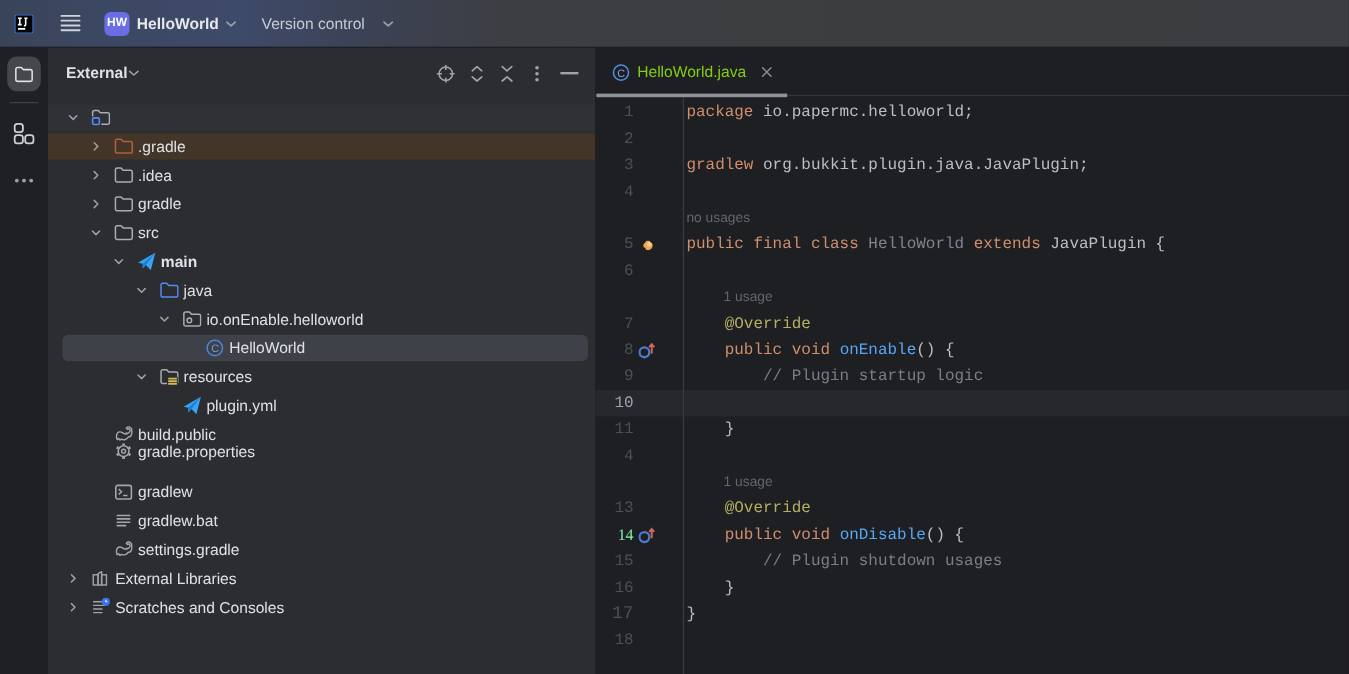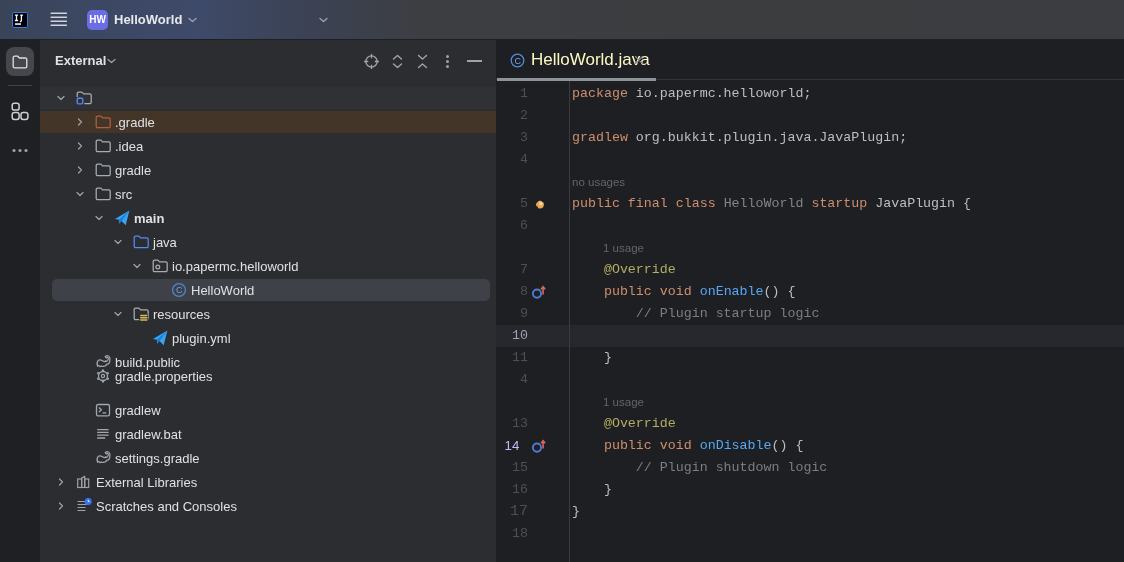--- a/index.html
+++ b/index.html
@@ -55,20 +55,21 @@
     <rect x="0.5" y="8.4" width="16.5" height="1.6" rx="0.5" fill="#ced2da"></rect>
     <rect x="0.5" y="12.4" width="16.5" height="1.6" rx="0.5" fill="#ced2da"></rect>
   </svg>
 
   <div class="abs" style="left:87px; top:10px; width:21px; height:20px; border-radius:5px; background:#6a6ee2;
      color:#fff; font-size:10px; font-weight:bold; text-align:center; line-height:20px;">HW</div>
   <div class="abs" style="left:114px; top:0; height:40px; line-height:40px; font-size:13px; font-weight:600; color:#e6e8ec;">HelloWorld</div>
   <svg class="abs" style="left:187px; top:16px;" width="11" height="8" viewBox="0 0 11 8">
     <path d="M2 2.5 L5.5 5.5 L9 2.5" fill="none" stroke="#9aa0ad" stroke-width="1.4" stroke-linecap="round" stroke-linejoin="round"></path>
   </svg>
+  <div class="abs" style="left:218px; top:0; height:40px; line-height:40px; font-size:13px; color:#c6cbd4;">Version control</div>
   <svg class="abs" style="left:318px; top:16px;" width="11" height="8" viewBox="0 0 11 8">
     <path d="M2 2.5 L5.5 5.5 L9 2.5" fill="none" stroke="#9aa0ad" stroke-width="1.4" stroke-linecap="round" stroke-linejoin="round"></path>
   </svg>
 </div>
 
 <div id="stripe">
   <div class="btn"></div>
   <svg class="abs" style="left:12px; top:15px;" width="16" height="14" viewBox="0 0 16 14">
     <path d="M1.2 2.6 a1.4 1.4 0 0 1 1.4 -1.4 h3.2 l1.6 1.8 h6 a1.4 1.4 0 0 1 1.4 1.4 v7 a1.4 1.4 0 0 1 -1.4 1.4 h-10.8 a1.4 1.4 0 0 1 -1.4 -1.4 z" fill="none" stroke="#dfe1e5" stroke-width="1.3" stroke-linejoin="round"></path>
   </svg>
@@ -180,21 +181,21 @@
         <div class="rowtxt" style="left:113px;">java</div>
       </div>
       <div class="row" style="top:214px;">
         <svg class="chevron" style="left:91px;" width="12" height="12" viewBox="0 0 12 12">
           <path d="M3 4.5 L6 7.5 L9 4.5" fill="none" stroke="#9da0a8" stroke-width="1.25" stroke-linecap="round" stroke-linejoin="round"></path>
         </svg>
         <svg class="icon16" style="left:112px;" viewBox="0 0 16 16">
           <path d="M1.2 3.5 a1.4 1.4 0 0 1 1.4 -1.4 h3.3 l1.7 1.8 h6.2 a1.4 1.4 0 0 1 1.4 1.4 v6.9 a1.4 1.4 0 0 1 -1.4 1.4 h-11.2 a1.4 1.4 0 0 1 -1.4 -1.4 z" fill="none" stroke="#a8adb5" stroke-width="1.25" stroke-linejoin="round"></path>
           <circle cx="5.8" cy="9" r="1.9" fill="none" stroke="#a8adb5" stroke-width="1.25"></circle>
         </svg>
-        <div class="rowtxt" style="left:132px;">io.papermc.helloworld</div>
+        <div class="rowtxt" style="left:132px;">io.onEnable.helloworld</div>
       </div>
       <div class="row" style="top:238px;">
         <div class="abs" style="left:12px; top:1px; width:438px; height:22px; border-radius:5px; background:#3e4147;"></div>
         <svg class="icon16" style="left:131px;" viewBox="0 0 16 16">
           <circle cx="8" cy="8" r="6.4" fill="none" stroke="#4a86d8" stroke-width="1.3"></circle>
           <text x="8.2" y="11.3" font-family="Liberation Sans" font-size="9" fill="#6fa0de" text-anchor="middle">C</text>
         </svg>
         <div class="rowtxt" style="left:151px;">HelloWorld</div>
       </div>
       <div class="row" style="top:262px;text-decoration:underline;">
@@ -275,21 +276,21 @@
       </div>
     </div>
 </div>
 
 <div id="editor">
   <div id="tabbar">
     <svg class="abs" style="left:14px; top:13px;" width="15" height="15" viewBox="0 0 15 15">
       <circle cx="7.5" cy="7.5" r="6.3" fill="none" stroke="#4e8ee0" stroke-width="1.3"></circle>
       <text x="7.7" y="11" font-family="Liberation Sans" font-size="9" fill="#77a9e8" text-anchor="middle">C</text>
     </svg>
-    <div class="abs" style="left:35px; top:0; height:40px; line-height:40px; font-size:17px; color:#fef9c3;">HelloWorld.java</div>
+    <div class="abs" style="left:35px; top:0; height:40px; line-height:40px; font-size:13px; color:#84cc16;">HelloWorld.java</div>
     <svg class="abs" style="left:138px; top:15px;" width="10" height="10" viewBox="0 0 10 10">
       <path d="M1.5 1.5 L8.5 8.5 M8.5 1.5 L1.5 8.5" stroke="#868a91" stroke-width="1.3" stroke-linecap="round"></path>
     </svg>
   </div>
   <div id="tabunderline"></div>
   <div id="gutterline"></div>
   <div id="code">
       <div class="codeline" style="top:43px;"><span style="position:absolute; right:596px;">&nbsp;</span></div>
       <div style="position:absolute; top:43px; left:0; width:32px; text-align:right; font-family:'Liberation Mono',monospace; font-size:13.3px; line-height:22px; color:#4b4f57;">1</div>
       <div class="codeline" style="left:76px; top:43px;"><span class="kw">package</span> io.papermc.helloworld;</div>
@@ -304,21 +305,21 @@
       <div class="codeline" style="left:76px; top:109px;"></div>
       <div class="hint" style="left:76px; top:131px;">no usages</div>
       <div class="codeline" style="top:153px;"><span style="position:absolute; right:596px;">&nbsp;</span></div>
       <div style="position:absolute; top:153px; left:0; width:32px; text-align:right; font-family:'Liberation Mono',monospace; font-size:13.3px; line-height:22px; color:#4b4f57;">5</div>
       <svg class="abs" style="left:37px; top:158px;" width="13" height="13" viewBox="0 0 13 13">
         <circle cx="7" cy="6.6" r="3.9" fill="#e9a653"></circle>
         <circle cx="8" cy="5.6" r="2" fill="#f4d095"></circle>
         <path d="M1.8 1.6 L4.6 4.2 M11.6 1.6 L9.2 3.8 M2.2 10.6 L4.6 8.8" stroke="#1e1f22" stroke-width="1.8"></path>
         <path d="M3.4 0.8 L4.4 3.4 M0.8 3.6 L3.4 4.8" stroke="#1e1f22" stroke-width="1.2"></path>
       </svg>
-      <div class="codeline" style="left:76px; top:153px;"><span class="kw">public final class</span> <span class="dim">HelloWorld</span> <span class="kw">startup</span> JavaPlugin {</div>
+      <div class="codeline" style="left:76px; top:153px;"><span class="kw">public final class</span> <span class="dim">HelloWorld</span> <span class="kw">extends</span> JavaPlugin {</div>
       <div class="codeline" style="top:175px;"><span style="position:absolute; right:596px;">&nbsp;</span></div>
       <div style="position:absolute; top:175px; left:0; width:32px; text-align:right; font-family:'Liberation Mono',monospace; font-size:13.3px; line-height:22px; color:#4b4f57;">6</div>
       <div class="codeline" style="left:76px; top:175px;"></div>
       <div class="hint" style="left:107px; top:197px;">1 usage</div>
       <div class="codeline" style="top:219px;"><span style="position:absolute; right:596px;">&nbsp;</span></div>
       <div style="position:absolute; top:219px; left:0; width:32px; text-align:right; font-family:'Liberation Mono',monospace; font-size:13.3px; line-height:22px; color:#4b4f57;">7</div>
       <div class="codeline" style="left:76px; top:219px;">    <span class="ann">@Override</span></div>
       <div class="codeline" style="top:241px;"><span style="position:absolute; right:596px;">&nbsp;</span></div>
       <div style="position:absolute; top:241px; left:0; width:32px; text-align:right; font-family:'Liberation Mono',monospace; font-size:13.3px; line-height:22px; color:#4b4f57;">8</div>
       <svg class="abs" style="left:36px; top:244px;" width="15" height="16" viewBox="0 0 15 16">
@@ -337,29 +338,29 @@
       <div style="position:absolute; top:307px; left:0; width:32px; text-align:right; font-family:'Liberation Mono',monospace; font-size:13.3px; line-height:22px; color:#4b4f57;">11</div>
       <div class="codeline" style="left:76px; top:307px;">    }</div>
       <div class="codeline" style="top:329px;"><span style="position:absolute; right:596px;">&nbsp;</span></div>
       <div style="position:absolute; top:329px; left:0; width:32px; text-align:right; font-family:'Liberation Mono',monospace; font-size:13.3px; line-height:22px; color:#4b4f57;">4</div>
       <div class="codeline" style="left:76px; top:329px;"></div>
       <div class="hint" style="left:107px; top:351px;">1 usage</div>
       <div class="codeline" style="top:373px;"><span style="position:absolute; right:596px;">&nbsp;</span></div>
       <div style="position:absolute; top:373px; left:0; width:32px; text-align:right; font-family:'Liberation Mono',monospace; font-size:13.3px; line-height:22px; color:#4b4f57;">13</div>
       <div class="codeline" style="left:76px; top:373px;">    <span class="ann">@Override</span></div>
       <div class="codeline" style="top:395px;"><span style="position:absolute; right:596px;">&nbsp;</span></div>
-      <div style="position:absolute; top:395px; left:0; width:32px; text-align:center; font-family:Liberation Sans, sans-serif; font-size:13.3px; line-height:22px; color:#c4b5fd;">14</div>
+      <div style="position:absolute; top:395px; left:0; width:32px; text-align:right; font-family:Liberation Serif, serif; font-size:13.3px; line-height:22px; color:#86efac;">14</div>
       <svg class="abs" style="left:36px; top:398px;" width="15" height="16" viewBox="0 0 15 16">
         <circle cx="5" cy="9.6" r="4.1" fill="none" stroke="#4c7bd4" stroke-width="1.9"></circle>
         <path d="M11.1 10.6 V3.0 M9.0 5.2 L11.1 2.8 L13.2 5.2" fill="none" stroke="#d3675e" stroke-width="1.6"></path>
       </svg>
       <div class="codeline" style="left:76px; top:395px;">    <span class="kw">public void</span> <span class="mth">onDisable</span>() {</div>
       <div class="codeline" style="top:417px;"><span style="position:absolute; right:596px;">&nbsp;</span></div>
       <div style="position:absolute; top:417px; left:0; width:32px; text-align:right; font-family:'Liberation Mono',monospace; font-size:13.3px; line-height:22px; color:#4b4f57;">15</div>
-      <div class="codeline" style="left:76px; top:417px;">        <span class="cmt">// Plugin shutdown logic</span></div>
+      <div class="codeline" style="left:76px; top:417px;">        <span class="cmt">// Plugin shutdown usages</span></div>
       <div class="codeline" style="top:439px;"><span style="position:absolute; right:596px;">&nbsp;</span></div>
       <div style="position:absolute; top:439px; left:0; width:32px; text-align:right; font-family:'Liberation Mono',monospace; font-size:13.3px; line-height:22px; color:#4b4f57;">16</div>
       <div class="codeline" style="left:76px; top:439px;">    }</div>
       <div class="codeline" style="top:461px;"><span style="position:absolute; right:596px;">&nbsp;</span></div>
       <div style="position:absolute; top:461px; left:0; width:32px; text-align:right; font-family:'Liberation Mono',monospace; font-size:15px; line-height:22px; color:#4b4f57;">17</div>
       <div class="codeline" style="left:76px; top:461px;">}</div>
       <div class="codeline" style="top:483px;"><span style="position:absolute; right:596px;">&nbsp;</span></div>
       <div style="position:absolute; top:483px; left:0; width:32px; text-align:right; font-family:'Liberation Mono',monospace; font-size:13.3px; line-height:22px; color:#4b4f57;">18</div>
       <div class="codeline" style="left:76px; top:483px;"></div>
     </div>

